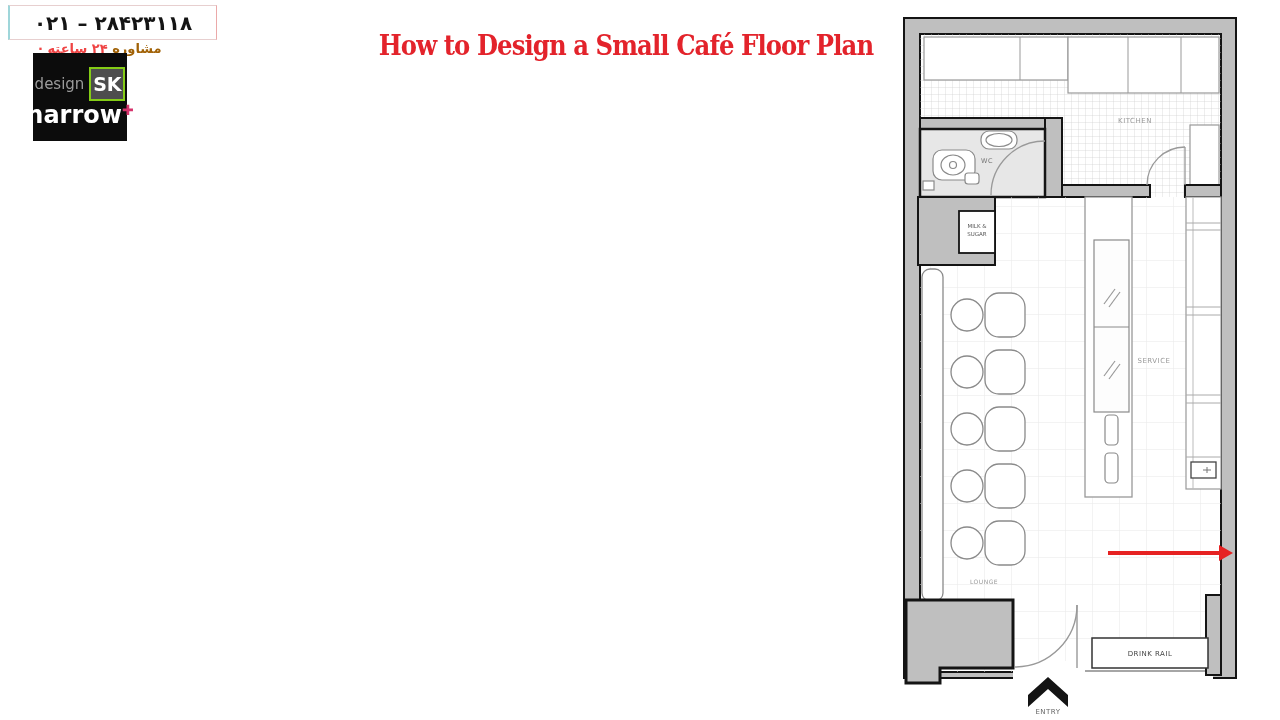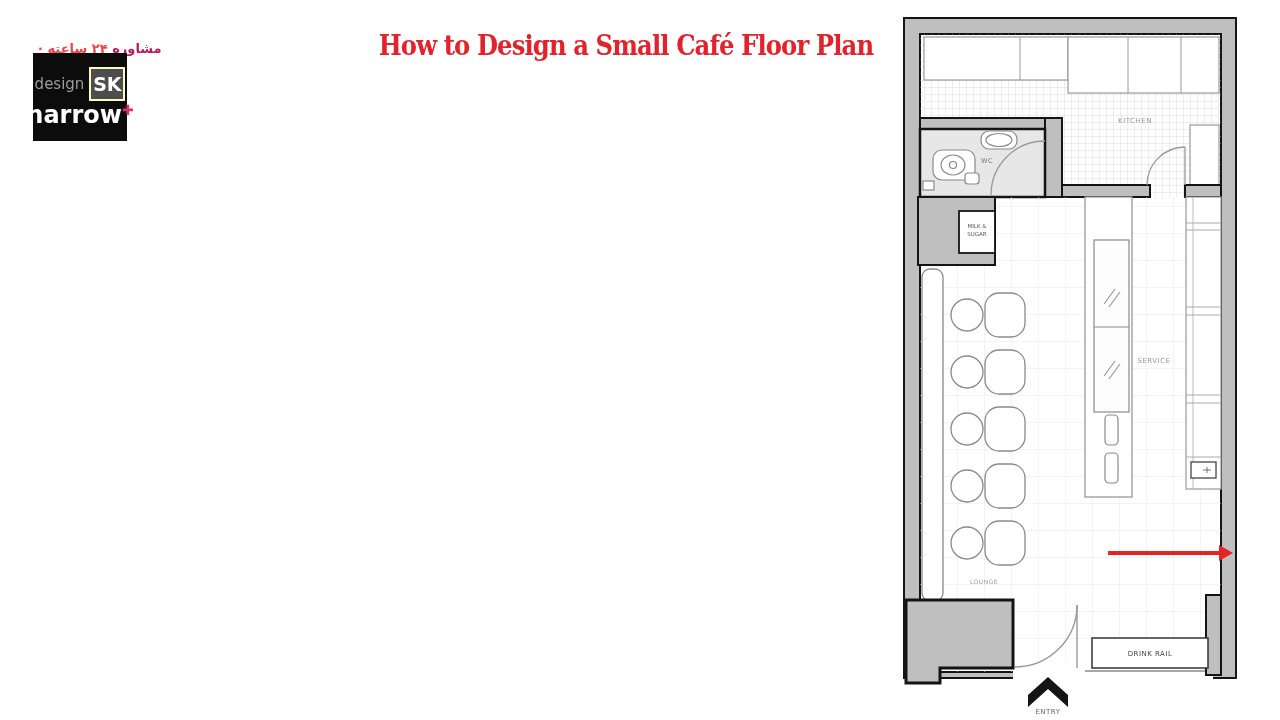--- a/index.html
+++ b/index.html
@@ -8,29 +8,29 @@
 
   
   .phone-box{position:absolute;left:8px;top:5px;width:206px;height:33px;background:#fff;
     border:1px solid #e7cfcf;border-left:2px solid #9fd6da;border-right:1px solid #eba9a9;
     display:flex;align-items:center;justify-content:center;}
   .phone-box span{font-weight:bold;font-size:20px;letter-spacing:3px;color:#141414;direction:ltr;}
 
   
   .subtitle-fa{position:absolute;left:38px;top:41px;width:170px;height:18px;direction:rtl;
     font-size:13px;font-weight:bold;color:#222;text-align:left;white-space:nowrap;}
-  .subtitle-fa .light{color:#be185d;}
+  .subtitle-fa .light{color:#a16207;}
   .subtitle-fa .dark{color:#ef4444;}
 
   
   .logo{position:absolute;left:33px;top:53px;width:94px;height:88px;background:#0c0c0c;
     display:flex;flex-direction:column;align-items:center;justify-content:center;gap:2px;}
   .logo .row1{display:flex;align-items:center;gap:5px;}
   .logo .design{color:#9b9b9b;font-size:15px;}
-  .logo .sk{width:32px;height:30px;background:#4d4d4d;border:2px solid #fef9c3;color:#fff;
+  .logo .sk{width:32px;height:30px;background:#4d4d4d;border:2px solid #84cc16;color:#fff;
     font-weight:bold;font-size:19px;display:flex;align-items:center;justify-content:center;}
   .logo .row2{color:#fff;font-weight:bold;font-size:24px;letter-spacing:0;line-height:1;}
   .logo .plus{color:#d6336c;font-size:14px;vertical-align:top;font-weight:bold;}
 
   
   .title{position:absolute;left:626px;top:30px;transform:translateX(-50%);white-space:nowrap;}
   .title span{display:inline-block;font-family:"DejaVu Serif", serif;font-weight:bold;
     font-size:27px;letter-spacing:-1px;color:#e3232b;transform:scaleX(0.9);transform-origin:center;}
 
   
@@ -41,20 +41,23 @@
 
   
   .plan{position:absolute;left:903px;top:17px;width:298px;height:698px;}
   .plan svg{display:block;}
   text{font-family:"DejaVu Sans", sans-serif;}
 </style>
 </head>
 <body>
 <div class="canvas">
 
+  <div class="phone-box">
+    <span>۰۲۱ – ۲۸۴۲۳۱۱۸</span>
+  </div>
 
   <div class="subtitle-fa">
     <span class="light">مشاوره</span><span class="dark"> ۲۴ ساعته ·</span>
   </div>
 
   <div class="logo">
     <div class="row1">
       <span class="design">design</span>
       <span class="sk">SK</span>
     </div>

